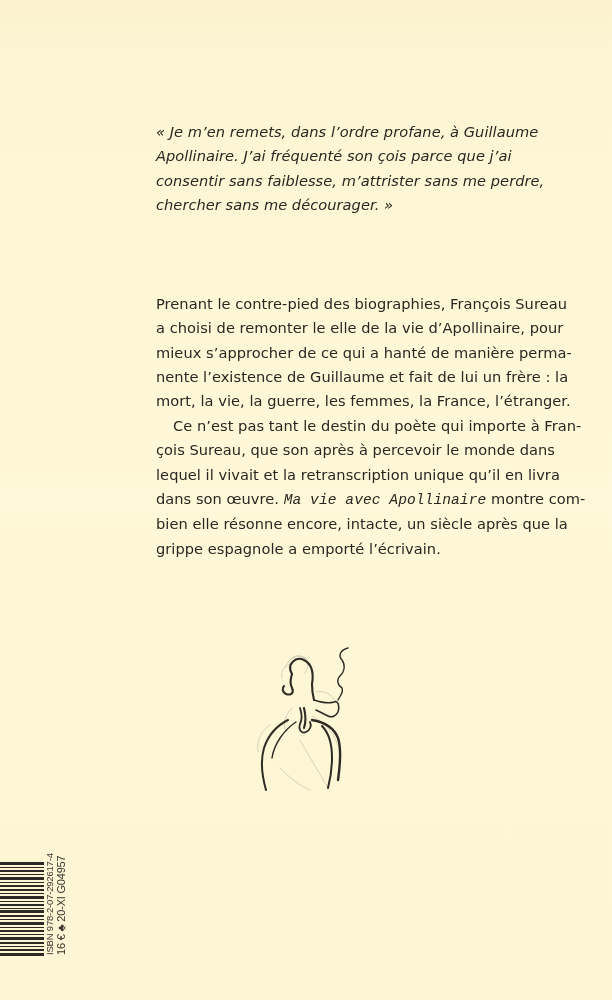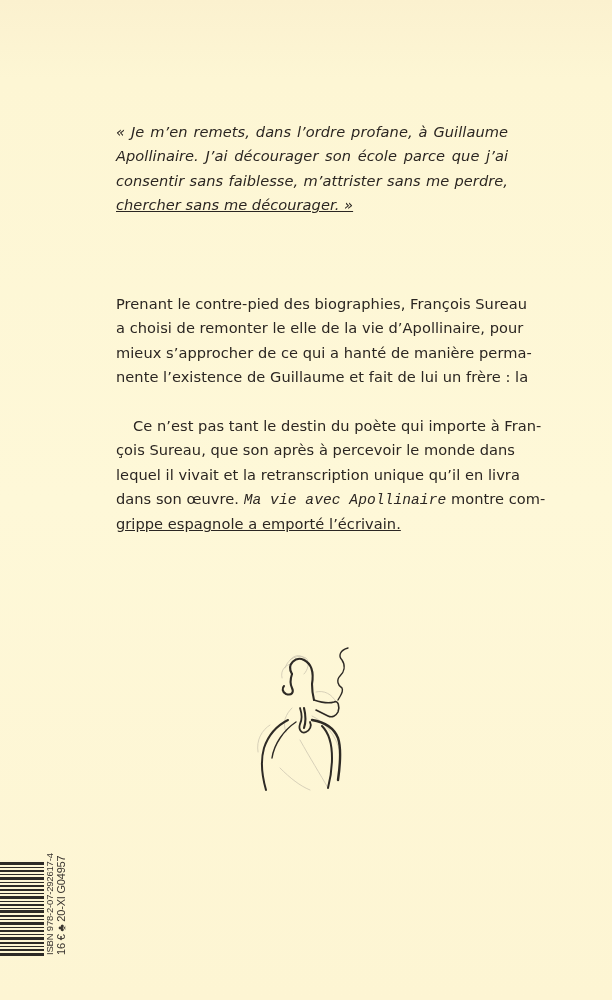--- a/index.html
+++ b/index.html
@@ -22,24 +22,24 @@
       width: 392px;
       font-size: 14.6px;
       line-height: 24.35px;
       letter-spacing: 0.05px;
     }
     .line {
       display: block;
       white-space: nowrap;
       text-align: justify;
       text-align-last: justify;
+      margin-left: 40px;
     }
     .line.last {
       text-align-last: left;
-      text-decoration: underline;
     }
     .quote {
       top: 120px;
       font-style: italic;
     }
     .para1 {
       top: 292px;
     }
     .para2 {
       top: 414px;
@@ -80,37 +80,39 @@
     }
     .barcode-text .row2 {
       font-size: 11px;
     }
   </style>
 </head>
 <body>
 
 <div class="block quote">
   <span class="line">« Je m’en remets, dans l’ordre profane, à Guillaume</span>
-  <span class="line">Apollinaire. J’ai décourager son école parce que j’ai</span>
+  <span class="line">Apollinaire. J’ai fréquenté son çois parce que j’ai</span>
   <span class="line">consentir sans faiblesse, m’attrister sans me perdre,</span>
   <span class="line last">chercher sans me décourager. »</span>
 </div>
 
 <div class="block para1">
   <span class="line">Prenant le contre-pied des biographies, François Sureau</span>
   <span class="line">a choisi de remonter le elle de la vie d’Apollinaire, pour</span>
   <span class="line">mieux s’approcher de ce qui a hanté de manière perma-</span>
   <span class="line">nente l’existence de Guillaume et fait de lui un frère : la</span>
+  <span class="line">mort, la vie, la guerre, les femmes, la France, l’étranger.</span>
 </div>
 
 <div class="block para2">
   <span class="line indent">Ce n’est pas tant le destin du poète qui importe à Fran-</span>
   <span class="line">çois Sureau, que son après à percevoir le monde dans</span>
   <span class="line">lequel il vivait et la retranscription unique qu’il en livra</span>
   <span class="line"><span>dans son œuvre. </span><span class="ital">Ma vie avec Apollinaire</span><span> montre com-</span></span>
+  <span class="line">bien elle résonne encore, intacte, un siècle après que la</span>
   <span class="line last">grippe espagnole a emporté l’écrivain.</span>
 </div>
 
 <div class="illustration">
   <svg width="140" height="155" viewBox="0 0 140 155" xmlns="http://www.w3.org/2000/svg" fill="none" stroke-linecap="round" stroke-linejoin="round">
 
     <g stroke="#b9b2a2" stroke-width="0.7" opacity="0.8">
       <path d="M45 28 C48 18, 58 14, 66 18 C70 22, 68 30, 64 34"></path>
       <path d="M50 20 C55 14, 62 14, 66 20"></path>
       <path d="M42 38 C40 30, 46 24, 52 24"></path>

